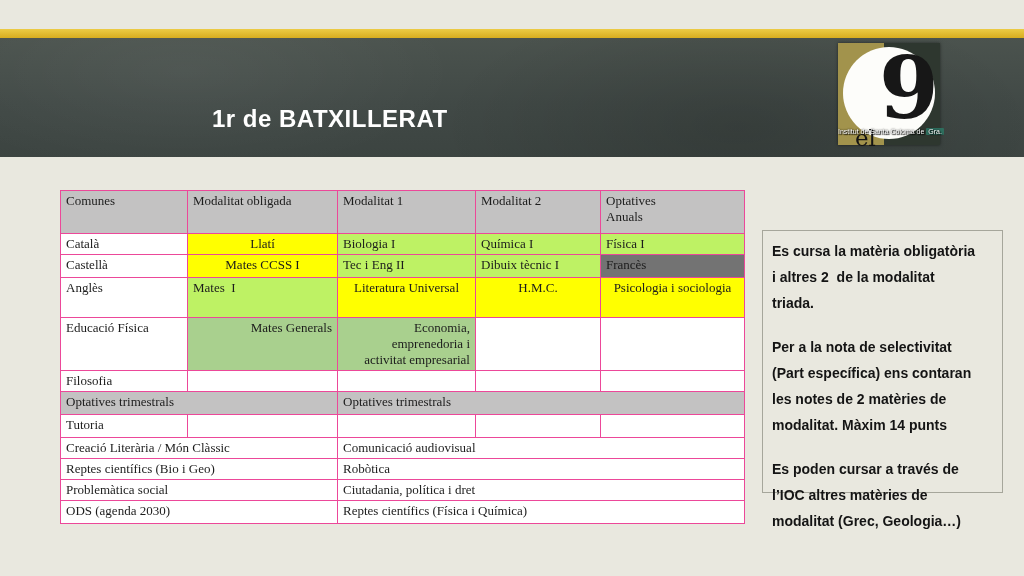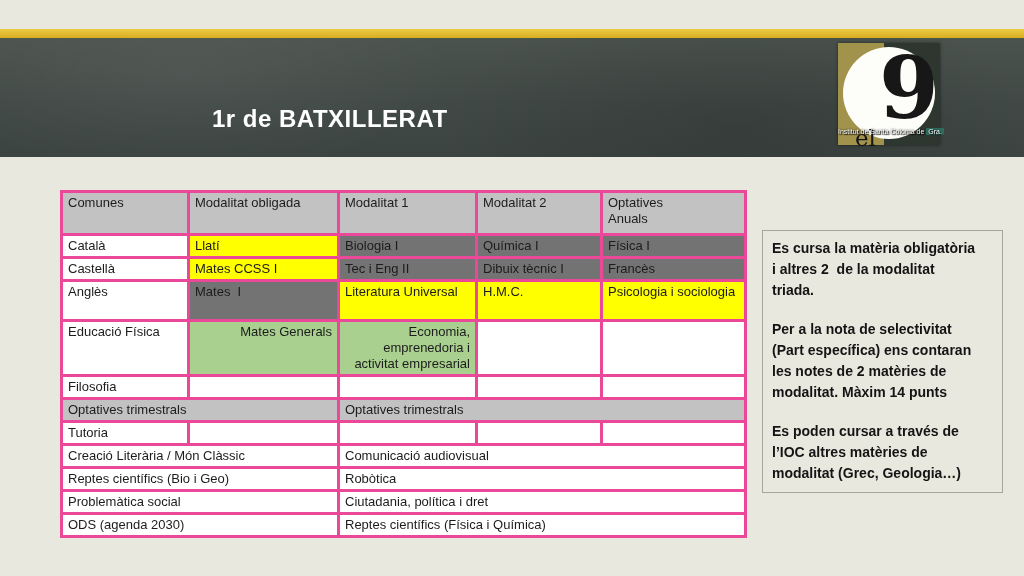--- a/index.html
+++ b/index.html
@@ -57,38 +57,38 @@
     background:#2e6e5e; padding:0 2px; border-radius:1px;
   }
 
   
   table.subjects {
     position:absolute; left:60px; top:190px; width:684px;
     border-collapse:collapse; table-layout:fixed;
     font-size:13px; color:#1c1c1c;
   }
   table.subjects td {
-    border:3px solid #ec4899; padding:2px 5px; vertical-align:top;
-    overflow:hidden; line-height:16px;
+    border:1px solid #ec4899; padding:2px 5px; vertical-align:top;
+    overflow:hidden; line-height:16px;font-family:Liberation Serif, serif;
   }
   tr.h43{height:43px} tr.h22{height:14px} tr.h23{height:23px}
   tr.h47{height:40px} tr.h53{height:53px}
   .bg-gray  {background:#c3c2c2;}
-  .bg-yellow{background:#ffff00;}
-  .bg-blue  {background:#737373;}
+  .bg-yellow{background:#ffff00;text-align:center;}
+  .bg-blue  {background:#bef264;}
   .bg-green {background:#a9d08e;text-align:right;}
   .bg-amber {background:#737373;}
   .bg-white {background:#ffffff;}
   .pre { white-space:pre-line; }
 
   
   .note-box {
     position:absolute; left:762px; top:230px; width:241px; height:263px;
     border:1px solid #a6a69b; padding:7px 9px;
-    font-size:14px; font-weight:bold; line-height:21px; color:#141414;
+    font-size:14px; font-weight:bold; line-height:26px; color:#141414;
   }
   .note-box p { white-space:pre-line; margin-bottom:18px; }
 </style>
 </head>
 <body>
 
 <div class="slide">
 
   <div class="gold-stripe"></div>
 

